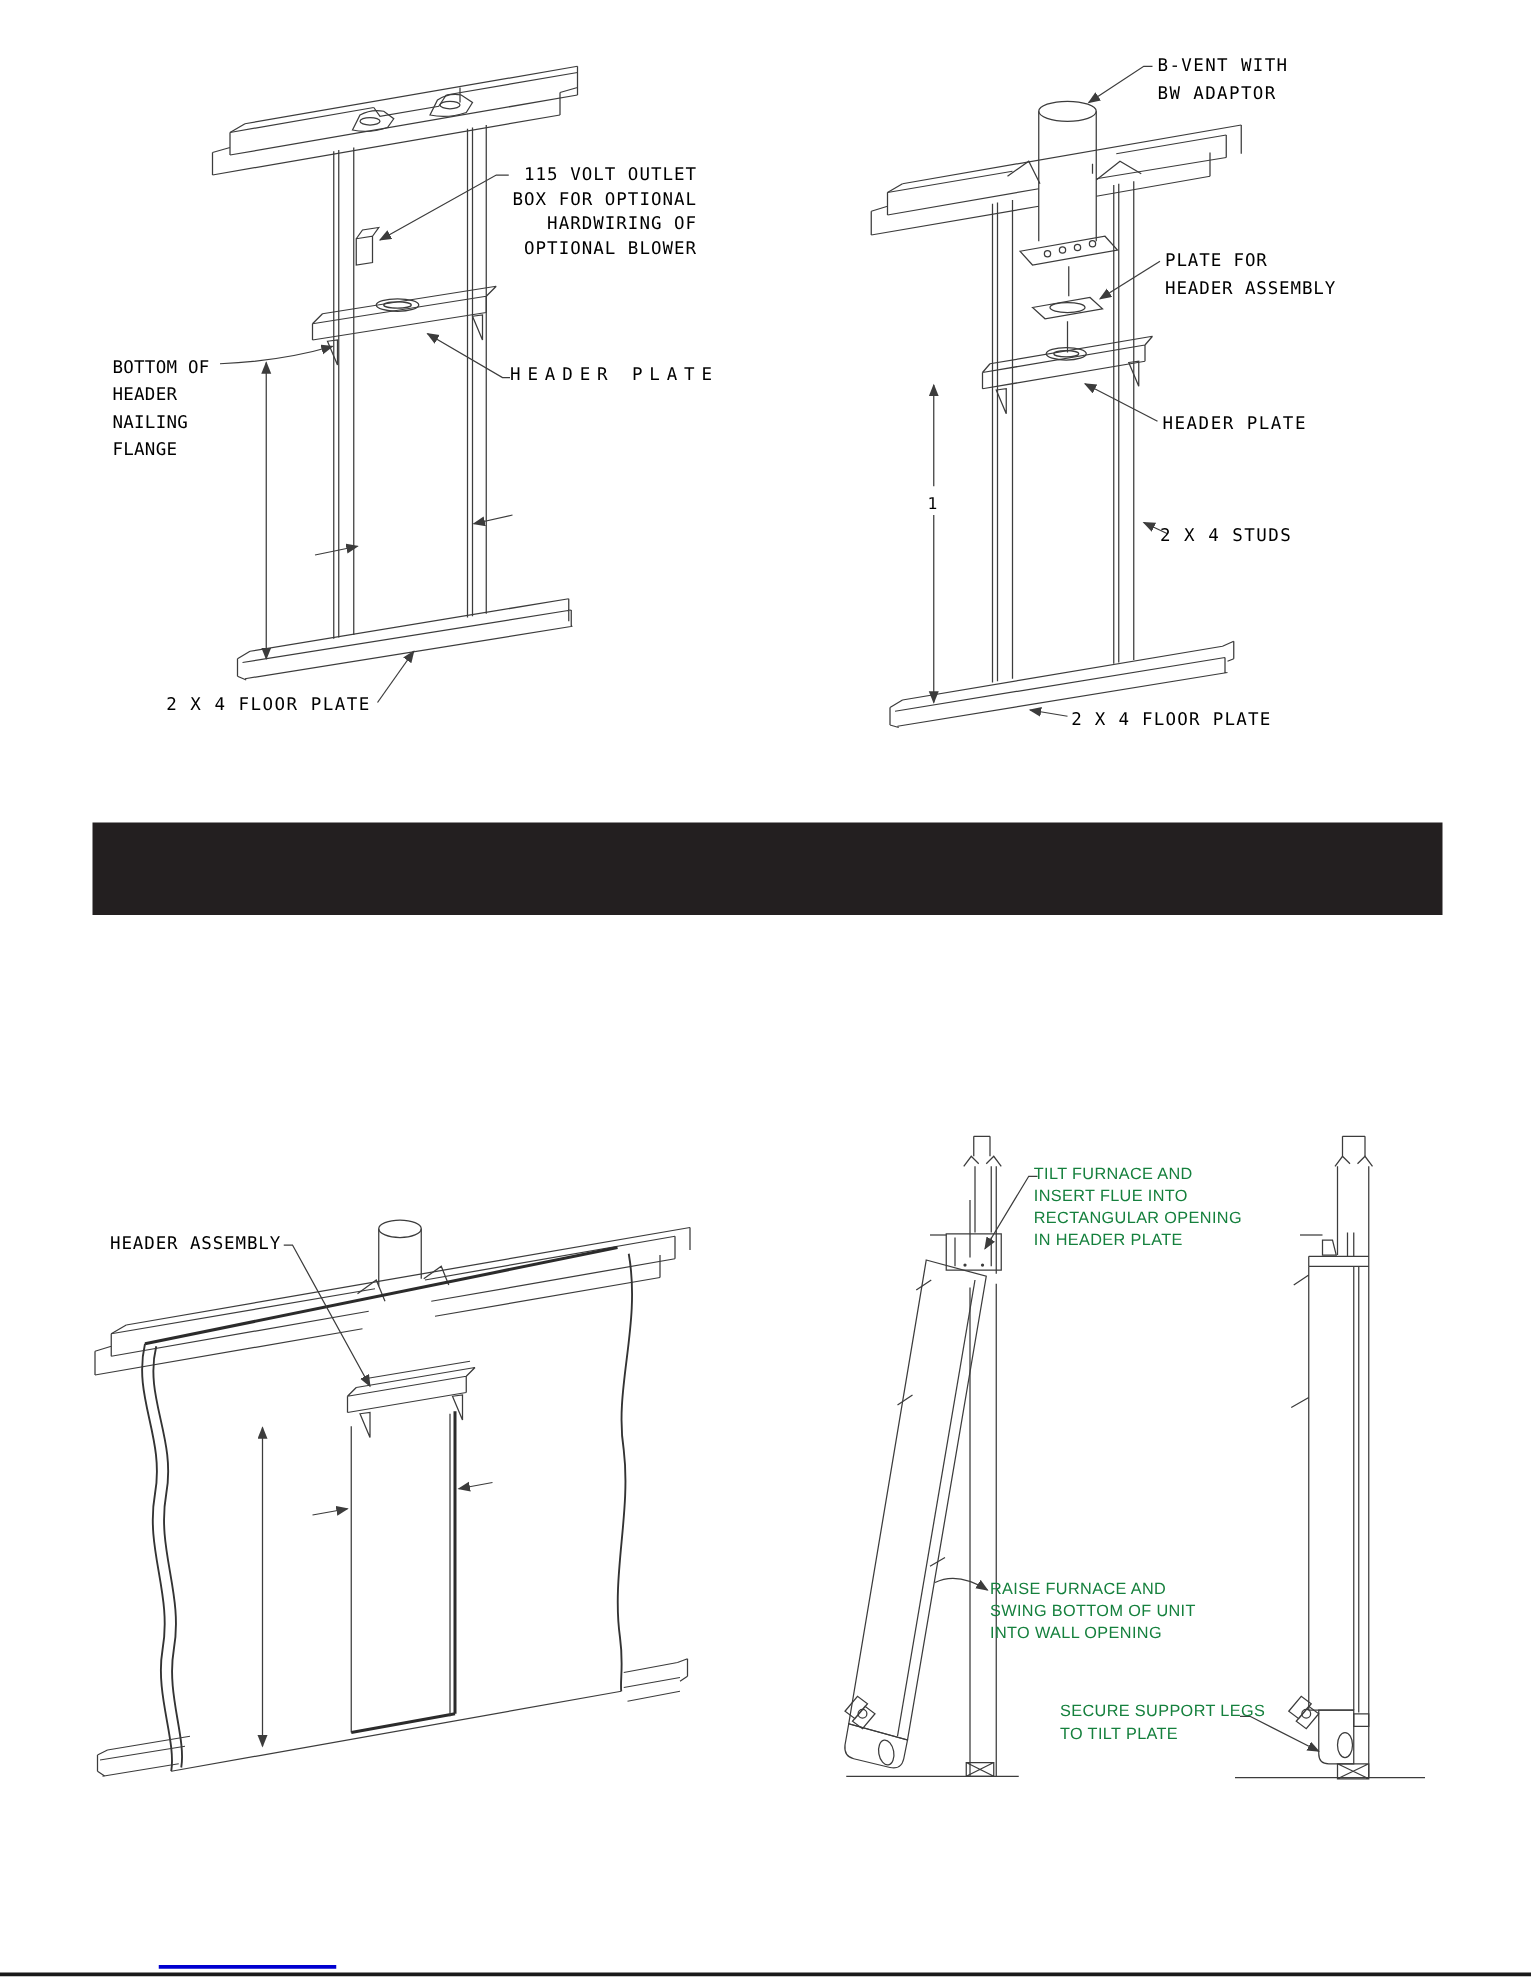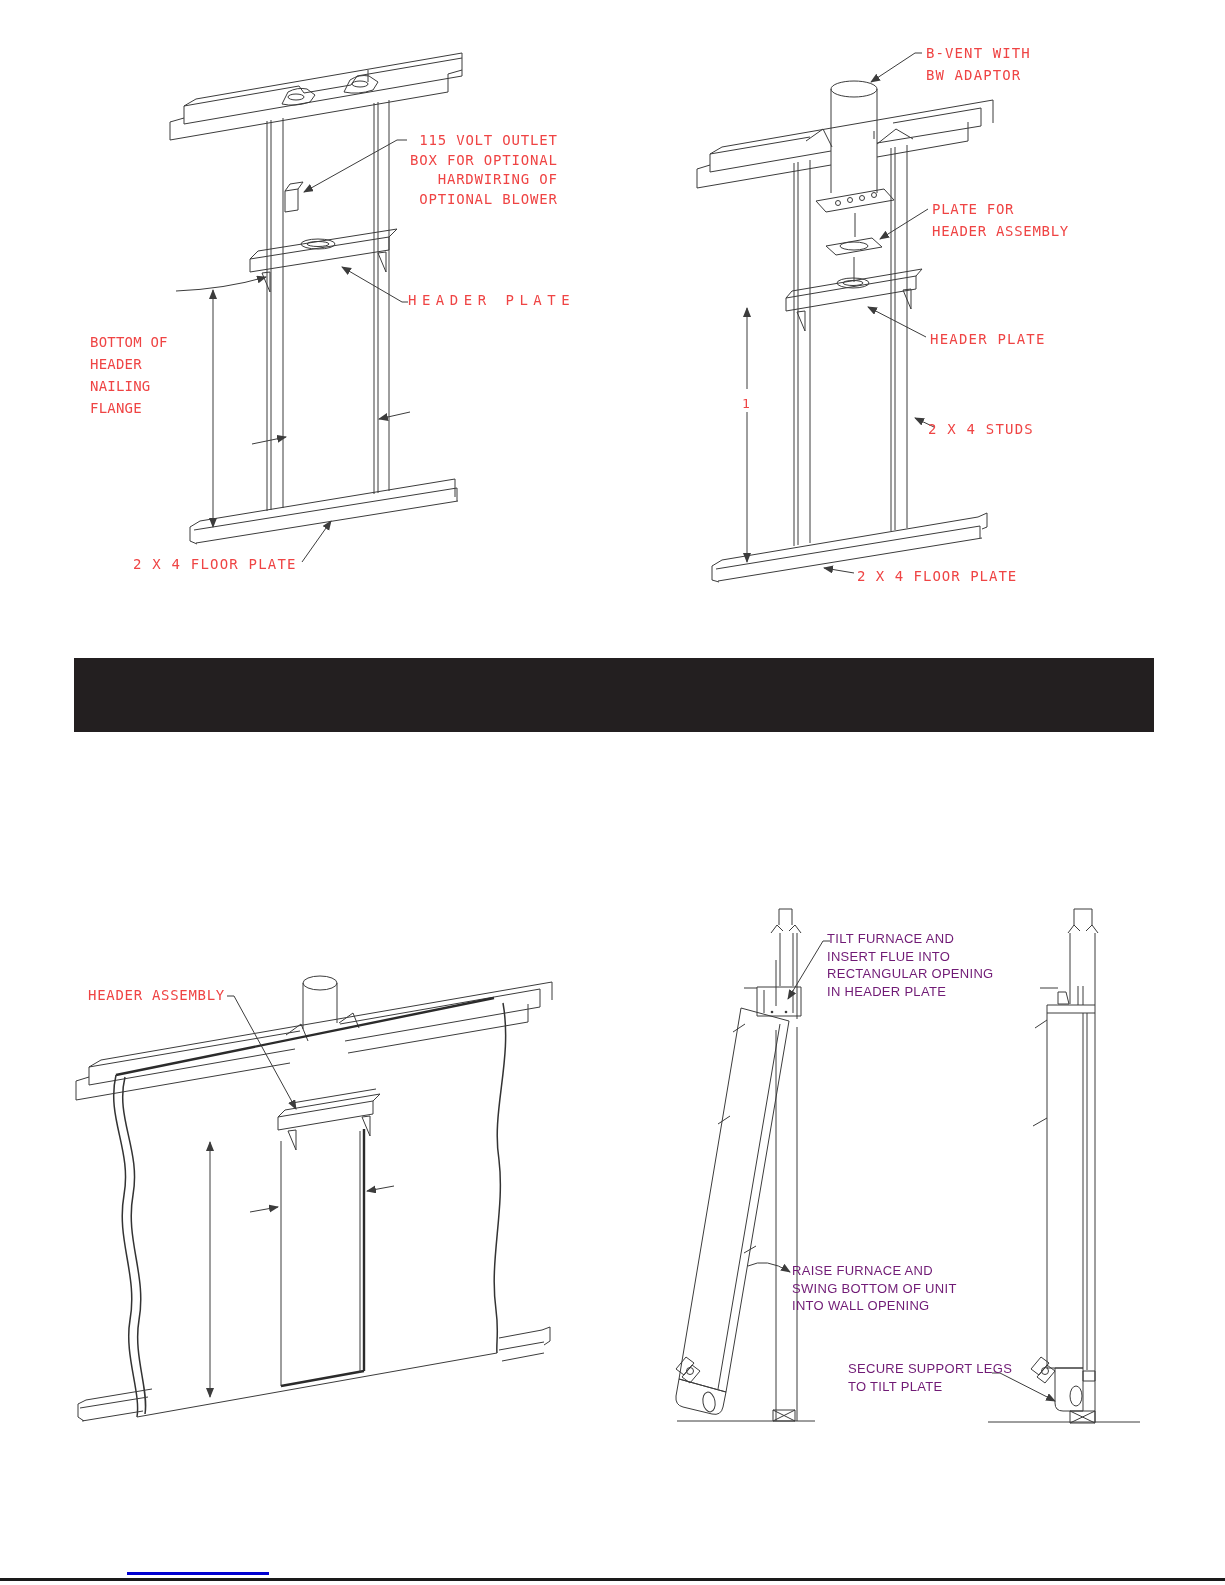--- a/index.html
+++ b/index.html
@@ -7,26 +7,26 @@
         font-family:"Liberation Sans",sans-serif;}
   .art{position:absolute;left:0;top:0;}
   .ln{stroke:#3c3c3c;fill:none;stroke-width:1;}
   .lnT{stroke:#2b2b2b;fill:none;stroke-width:2.4;}
   .lnM{stroke:#333333;fill:none;stroke-width:1.5;}
   .dot{fill:#3c3c3c;stroke:none;}
   .arr1{marker-end:url(#arw);}
   .arrS{marker-start:url(#arw);}
   .arrB{marker-start:url(#arw);marker-end:url(#arw);}
   .cad{position:absolute;font-family:"DejaVu Sans Mono",monospace;font-size:14px;
-       line-height:22px;letter-spacing:1px;color:#ef4444;white-space:pre-line;}
+       line-height:22px;letter-spacing:1px;color:#000000;white-space:pre-line;}
   .l115{line-height:19.5px;letter-spacing:0.8px;text-align:right;}
-  .lbof{letter-spacing:0.2px;margin-top:48px;}
+  .lbof{letter-spacing:0.2px;}
   .hp1{letter-spacing:5.5px;}
   .sans{position:absolute;font-family:"Liberation Sans",sans-serif;font-size:13px;
-        line-height:17.5px;letter-spacing:0.3px;color:#701a75;white-space:pre-line;}
+        line-height:17.5px;letter-spacing:0.3px;color:#15803d;white-space:pre-line;}
   .banner{position:absolute;left:74px;top:658px;width:1080px;height:74px;}
   .blue-link{position:absolute;left:127px;top:1572px;width:142px;height:3px;}
   .bottom-rule{position:absolute;left:0px;top:1578px;width:1225px;height:3px;}
 </style>
 </head>
 <body>
 
 <div class="page">
 
   <svg class="art" width="1225" height="1585" viewBox="0 0 1225 1585">

